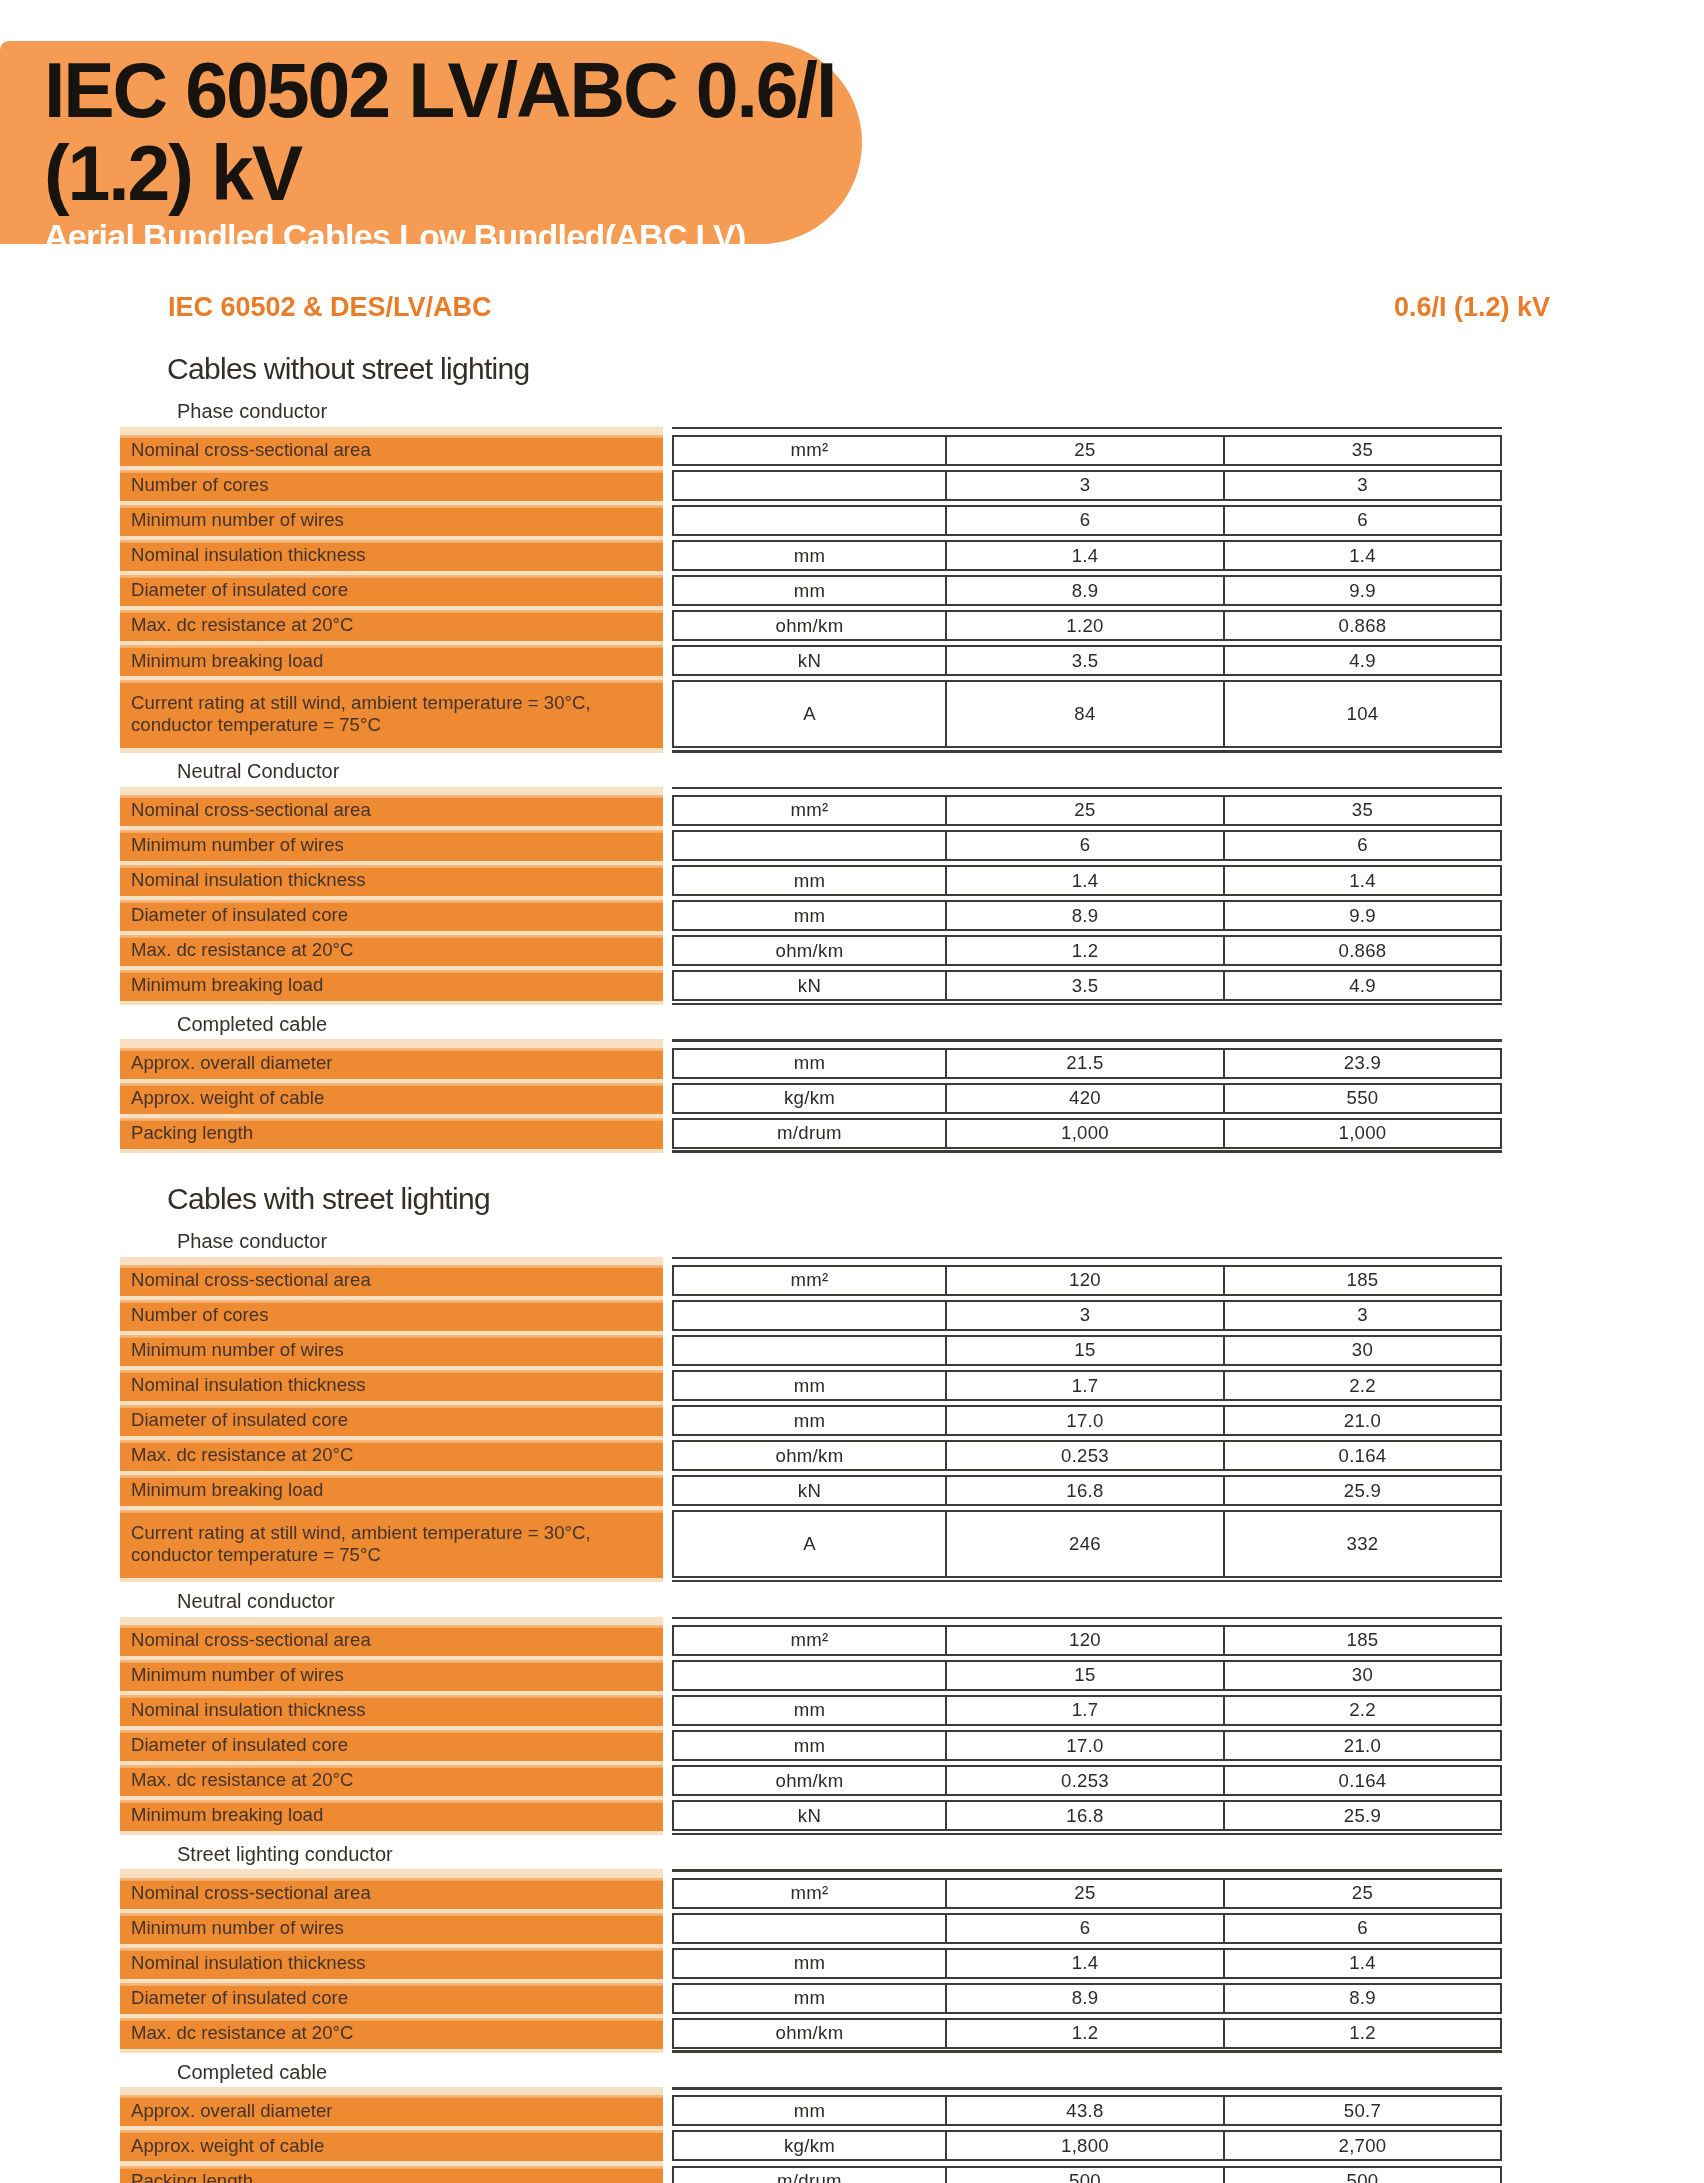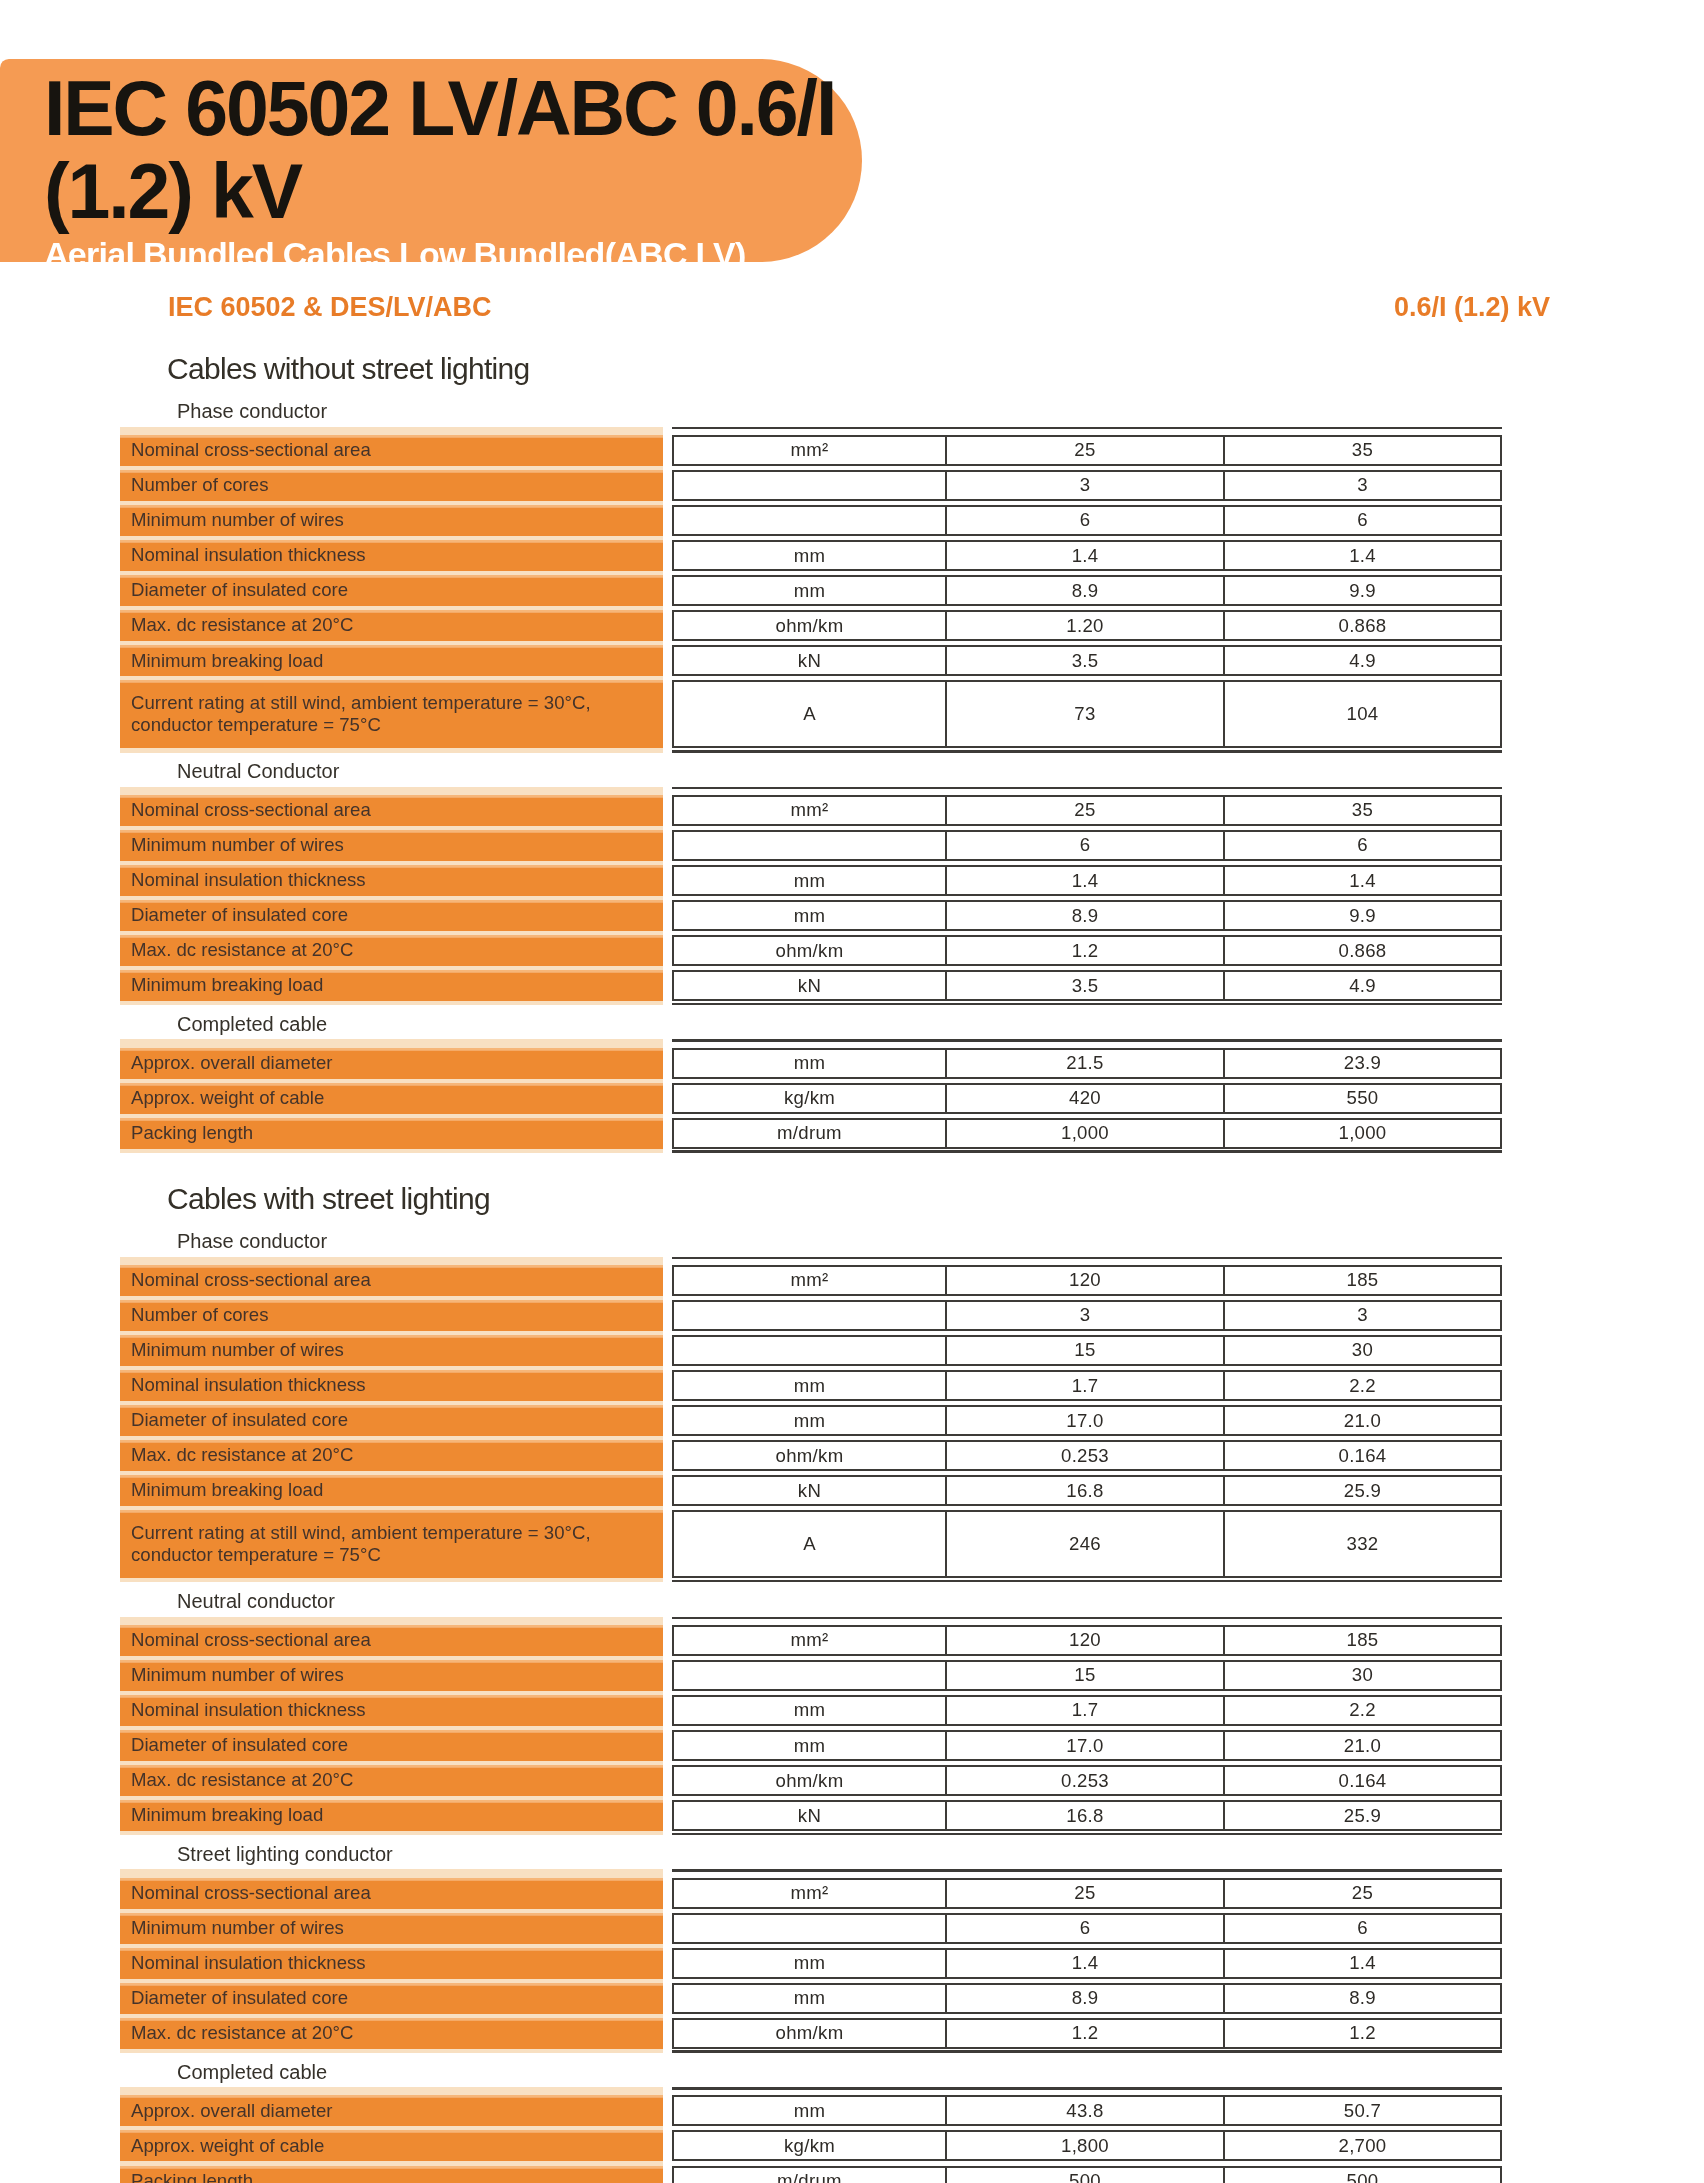--- a/index.html
+++ b/index.html
@@ -5,21 +5,21 @@
   html,body{margin:0;padding:0;}
   body{
     width:1705px;height:2183px;background:#ffffff;overflow:hidden;
     font-family:"Liberation Sans","DejaVu Sans",sans-serif;
     -webkit-font-smoothing:antialiased;
   }
   .page{position:relative;width:1705px;height:2183px;background:#fff;}
 
   
   .banner{
-    position:absolute;left:0;top:59px;width:862px;height:203px;
+    position:absolute;left:0;top:41px;width:862px;height:203px;
     background:#F59B53;border-radius:9.6px 110px 110px 0;
     box-sizing:border-box;padding:8.3px 0 0 44px;
   }
   .banner-title{
     font-size:77px;line-height:83px;font-weight:bold;color:#17140F;
     letter-spacing:-2.1px;white-space:nowrap;
   }
   .banner-subtitle{
     margin-top:2.8px;font-size:34px;line-height:37px;font-weight:bold;color:#FFFFFF;
     letter-spacing:-0.7px;white-space:nowrap;
@@ -158,21 +158,21 @@
               <div class="vals">
                 <div class="vcell unit">kN</div>
                 <div class="vcell v1">3.5</div>
                 <div class="vcell v2">4.9</div>
               </div>
             </div>
             <div class="row tall">
               <div class="cell-label">Current rating at still wind, ambient temperature = 30°C, conductor temperature = 75°C</div>
               <div class="vals">
                 <div class="vcell unit">A</div>
-                <div class="vcell v1">73</div>
+                <div class="vcell v1">84</div>
                 <div class="vcell v2">104</div>
               </div>
             </div>
             <div class="rule bot"></div>
           </div>
           <div class="group-label">Neutral Conductor</div>
           <div class="rows">
             <div class="rule top"></div>
             <div class="row">
               <div class="cell-label">Nominal cross-sectional area</div>

